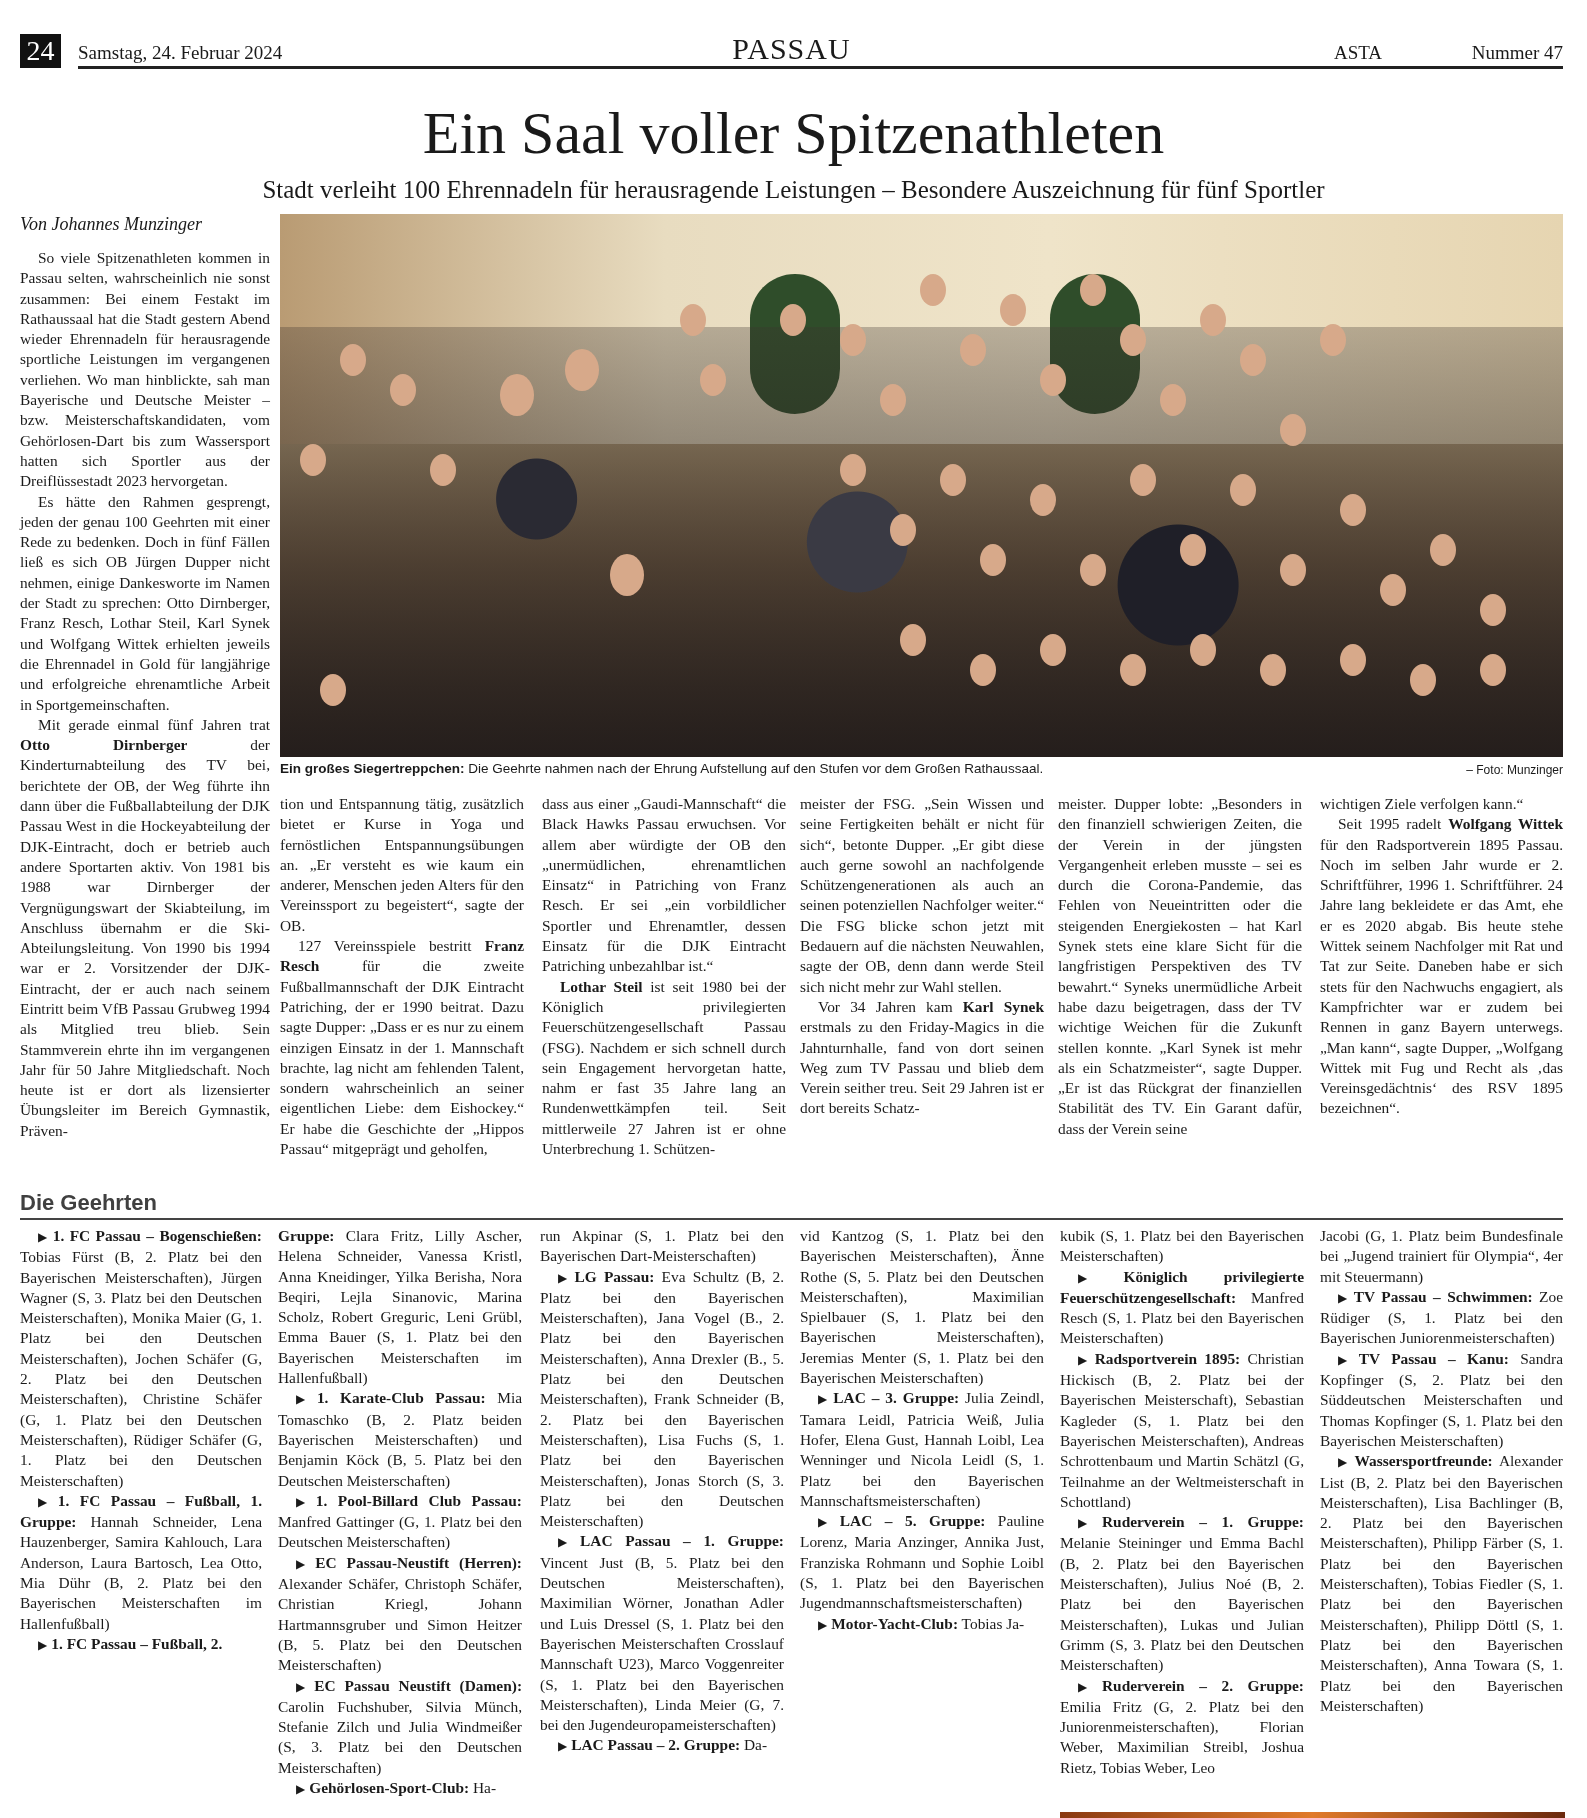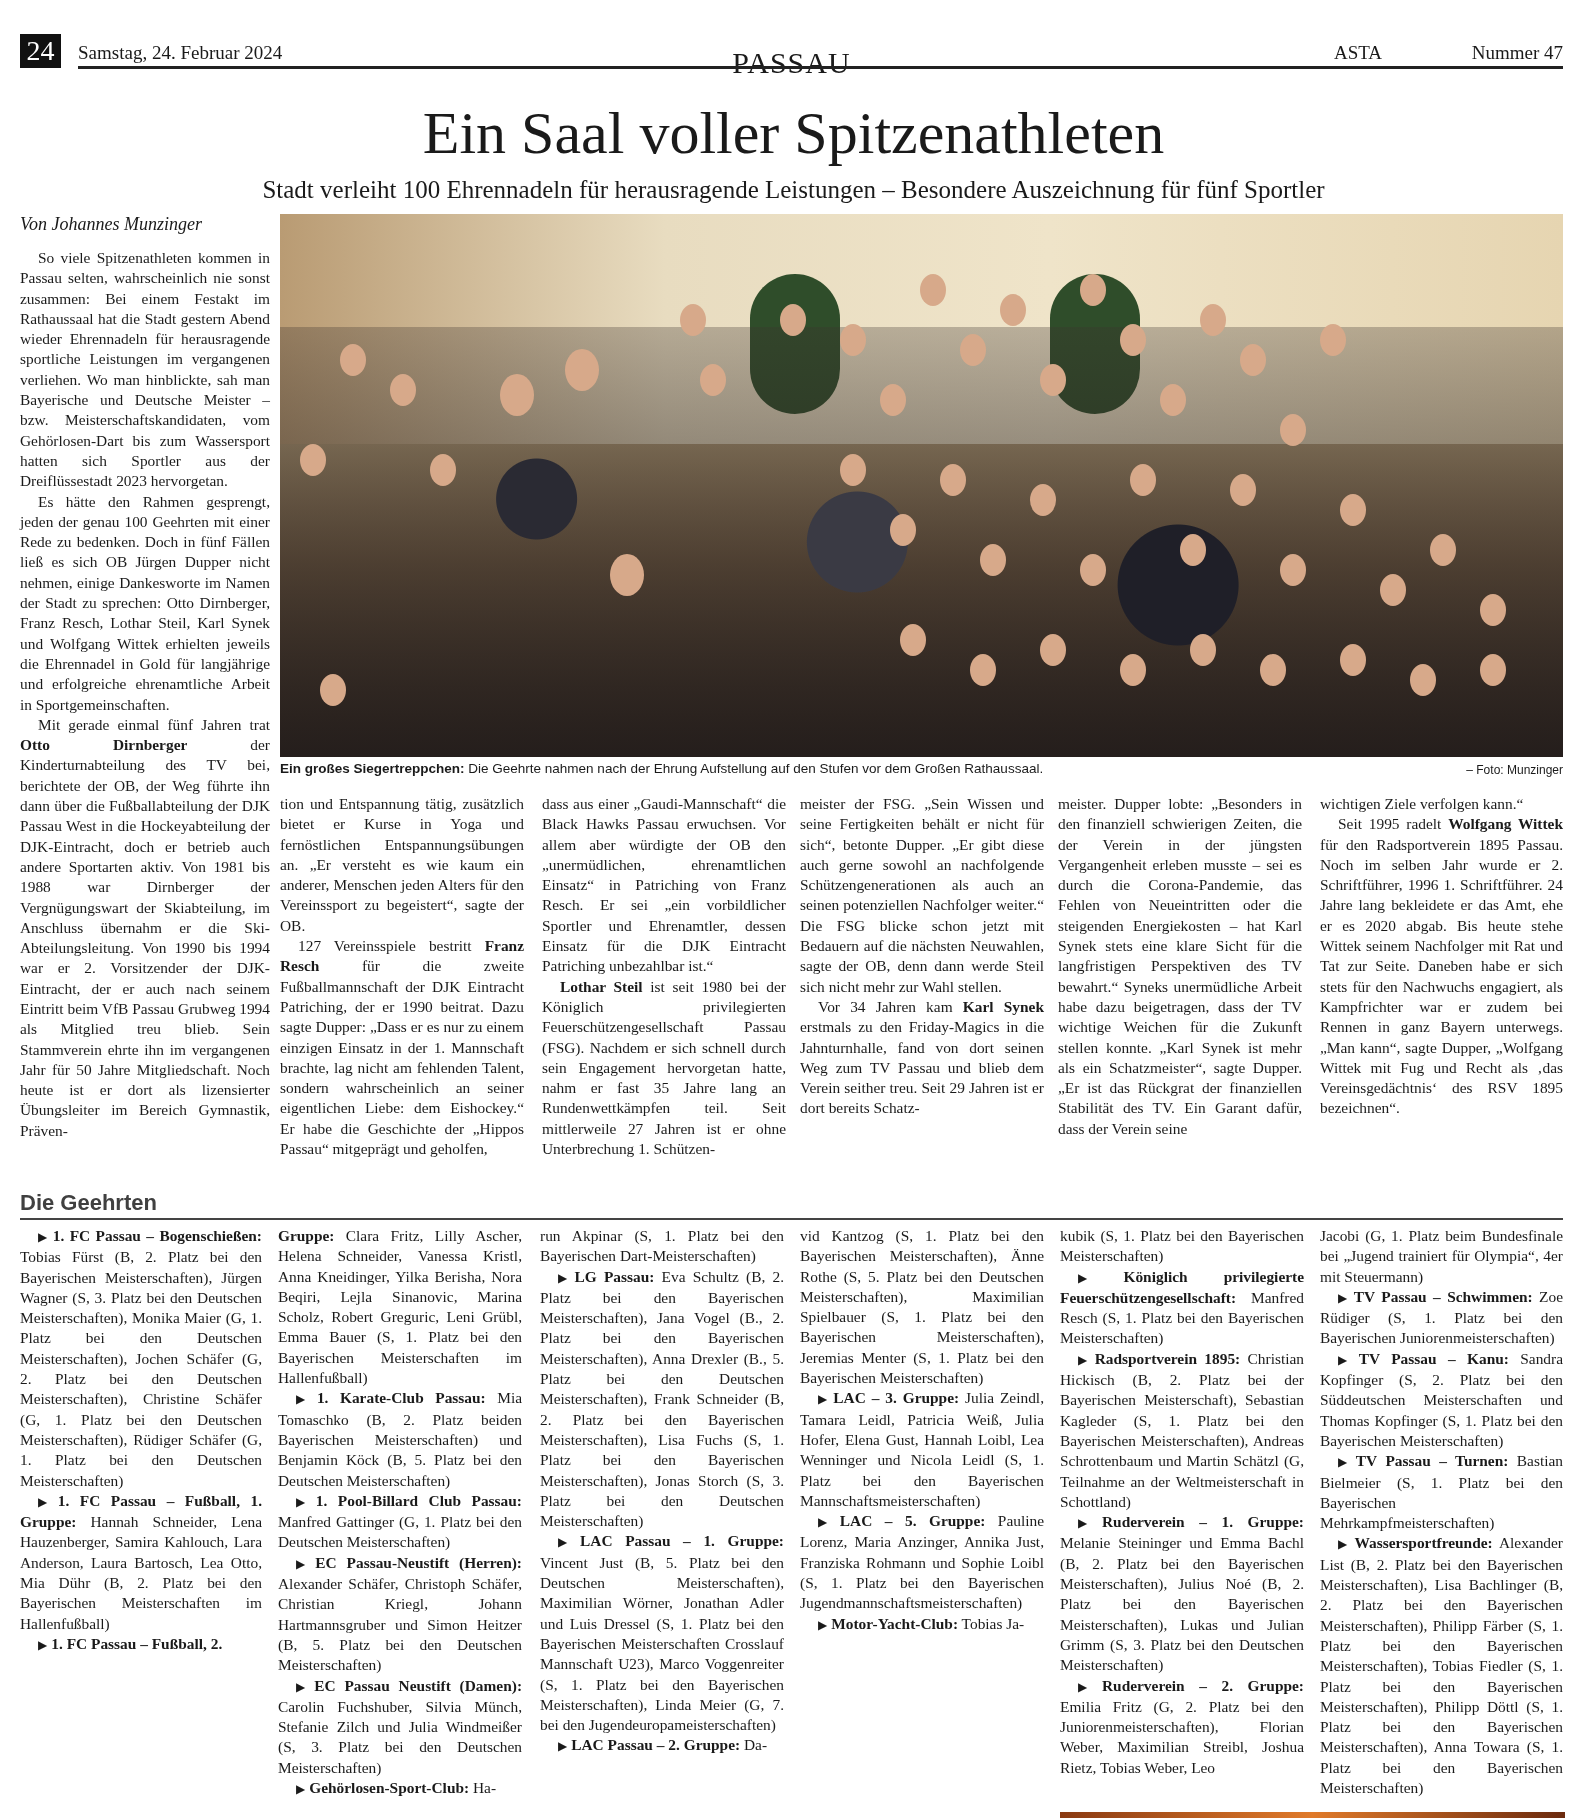--- a/index.html
+++ b/index.html
@@ -4,21 +4,21 @@
 <style>
   html, body { margin:0; padding:0; background:#fff; }
   body { width:1587px; height:1818px; position:relative; overflow:hidden; color:#1a1a1a;
          font-family:"DejaVu Serif", "Liberation Serif", serif; }
 
   
   .masthead { position:absolute; left:20px; top:32px; width:1543px; height:38px; }
   .pagenum { position:absolute; left:0; top:2px; width:41px; height:34px; background:#111; color:#fff;
              font-family:"Liberation Serif", serif; font-size:28px; line-height:34px; text-align:center; }
   .dateline { position:absolute; left:58px; top:10px; font-family:"Liberation Serif", serif; font-size:19px; }
-  .section { position:absolute; left:0; right:0; top:0; text-align:center; font-family:"Liberation Serif", serif; font-size:30px; letter-spacing:1px;margin-top:14px; }
+  .section { position:absolute; left:0; right:0; top:0; text-align:center; font-family:"Liberation Serif", serif; font-size:30px; letter-spacing:1px; }
   .edition { position:absolute; left:1314px; top:10px; font-family:"Liberation Serif", serif; font-size:19px; }
   .issue { position:absolute; right:0; top:10px; font-family:"Liberation Serif", serif; font-size:19px; }
   .rule { position:absolute; left:78px; top:66px; width:1485px; height:3px; background:#222; }
 
   .headline { position:absolute; left:0; width:1587px; top:98px; text-align:center;
               font-family:"Liberation Serif", serif; font-size:60px; line-height:70px; }
   .subhead { position:absolute; left:0; width:1587px; top:176px; text-align:center;
              font-family:"Liberation Serif", serif; font-size:25px; }
 
   .byline { position:absolute; left:20px; top:214px; font-style:italic; font-size:18px; font-family:"Liberation Serif", serif; }
@@ -200,18 +200,17 @@
       <p><span class="item-marker">▶</span><b>Radsportverein 1895:</b><span> Christian Hickisch (B, 2. Platz bei der Bayerischen Meisterschaft), Sebastian Kagleder (S, 1. Platz bei den Bayerischen Meisterschaften), Andreas Schrottenbaum und Martin Schätzl (G, Teilnahme an der Weltmeisterschaft in Schottland)</span></p>
       <p><span class="item-marker">▶</span><b>Ruderverein – 1. Gruppe:</b><span> Melanie Steininger und Emma Bachl (B, 2. Platz bei den Bayerischen Meisterschaften), Julius Noé (B, 2. Platz bei den Bayerischen Meisterschaften), Lukas und Julian Grimm (S, 3. Platz bei den Deutschen Meisterschaften)</span></p>
       <p><span class="item-marker">▶</span><b>Ruderverein – 2. Gruppe:</b><span> Emilia Fritz (G, 2. Platz bei den Juniorenmeisterschaften), Florian Weber, Maximilian Streibl, Joshua Rietz, Tobias Weber, Leo</span></p>
     </div>
   </div>
 <div class="col" style="left:1320px;top:1226px;width:243px;">
     <div id="hc5">
       <p class="noindent"><span>Jacobi (G, 1. Platz beim Bundesfinale bei „Jugend trainiert für Olympia“, 4er mit Steuermann)</span></p>
       <p><span class="item-marker">▶</span><b>TV Passau – Schwimmen:</b><span> Zoe Rüdiger (S, 1. Platz bei den Bayerischen Juniorenmeisterschaften)</span></p>
       <p><span class="item-marker">▶</span><b>TV Passau – Kanu:</b><span> Sandra Kopfinger (S, 2. Platz bei den Süddeutschen Meisterschaften und Thomas Kopfinger (S, 1. Platz bei den Bayerischen Meisterschaften)</span></p>
-      <p><span class="item-marker">▶</span><b>TV Passau – Turnen:</b><span> Bastian Bielmeier (S, 1. Platz bei den Bayerischen Mehrkampfmeisterschaften)</span></p>
       <p><span class="item-marker">▶</span><b>Wassersportfreunde:</b><span> Alexander List (B, 2. Platz bei den Bayerischen Meisterschaften), Lisa Bachlinger (B, 2. Platz bei den Bayerischen Meisterschaften), Philipp Färber (S, 1. Platz bei den Bayerischen Meisterschaften), Tobias Fiedler (S, 1. Platz bei den Bayerischen Meisterschaften), Philipp Döttl (S, 1. Platz bei den Bayerischen Meisterschaften), Anna Towara (S, 1. Platz bei den Bayerischen Meisterschaften)</span></p>
     </div>
   </div>
 
 <div class="bottom-strip"></div>
 
 </body></html>

